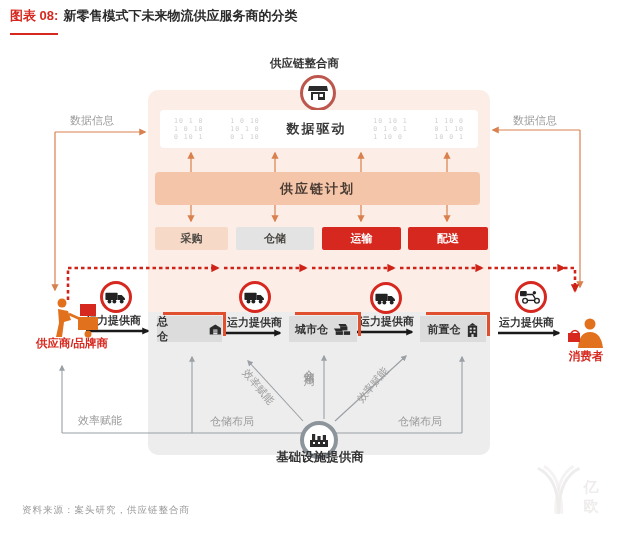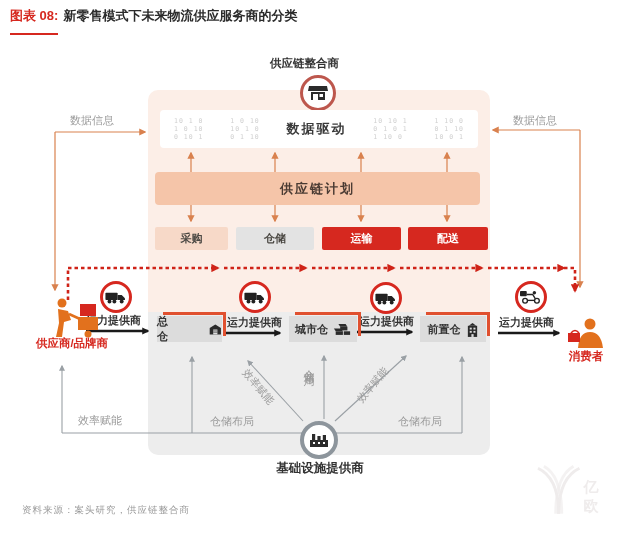--- a/index.html
+++ b/index.html
@@ -264,21 +264,21 @@
     <svg class="icon" width="20" height="15" viewBox="0 0 20 15">
       <rect x="3" y="1" width="3.2" height="6" fill="#2b2b2b"></rect>
       <rect x="8.4" y="3" width="3.2" height="4" fill="#2b2b2b"></rect>
       <rect x="13.8" y="2" width="3.2" height="5" fill="#2b2b2b"></rect>
       <rect x="1" y="7" width="18" height="7" fill="#2b2b2b"></rect>
       <rect x="4" y="9" width="2" height="2" fill="#fff"></rect>
         <rect x="9" y="9" width="2" height="2" fill="#fff"></rect>
         <rect x="14" y="9" width="2" height="2" fill="#fff"></rect>
     </svg>
   </div>
-  <div class="lbl" style="left:272px;top:460px;width:96px;text-align:center;font-size:12.5px;">基础设施提供商</div>
+  <div class="lbl" style="left:272px;top:449px;width:96px;text-align:center;font-size:12.5px;">基础设施提供商</div>
 
   <div class="gray-lbl" style="left:78px;top:413px;">效率赋能</div>
   <div class="gray-lbl" style="left:210px;top:414px;">仓储布局</div>
   <div class="gray-lbl" style="left:398px;top:414px;">仓储布局</div>
   <div class="gray-lbl vtext" style="left:301px;top:361px;font-size:11px;">仓储布局</div>
   <div class="gray-lbl diagL" style="left:237px;top:380px;">效率赋能</div>
   <div class="gray-lbl diagR" style="left:352px;top:378px;">效率赋能</div>
 
   <div class="footer">资料来源：案头研究，供应链整合商</div>
 

